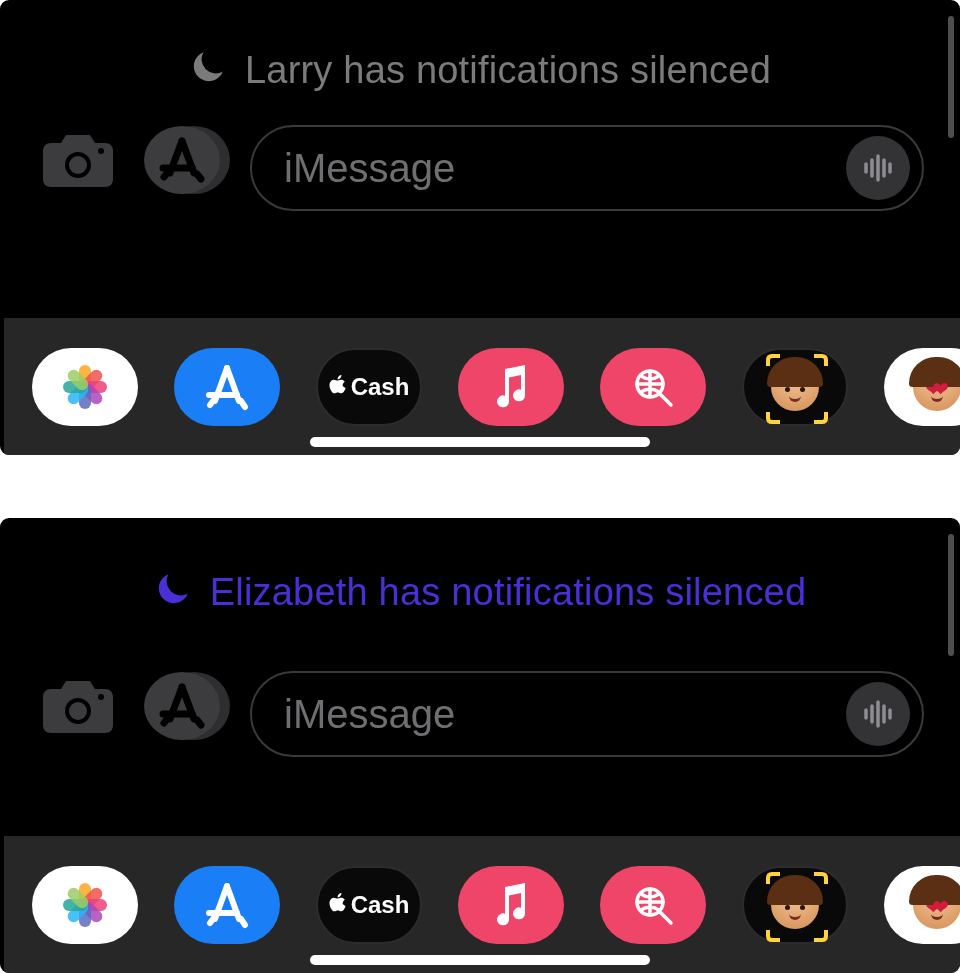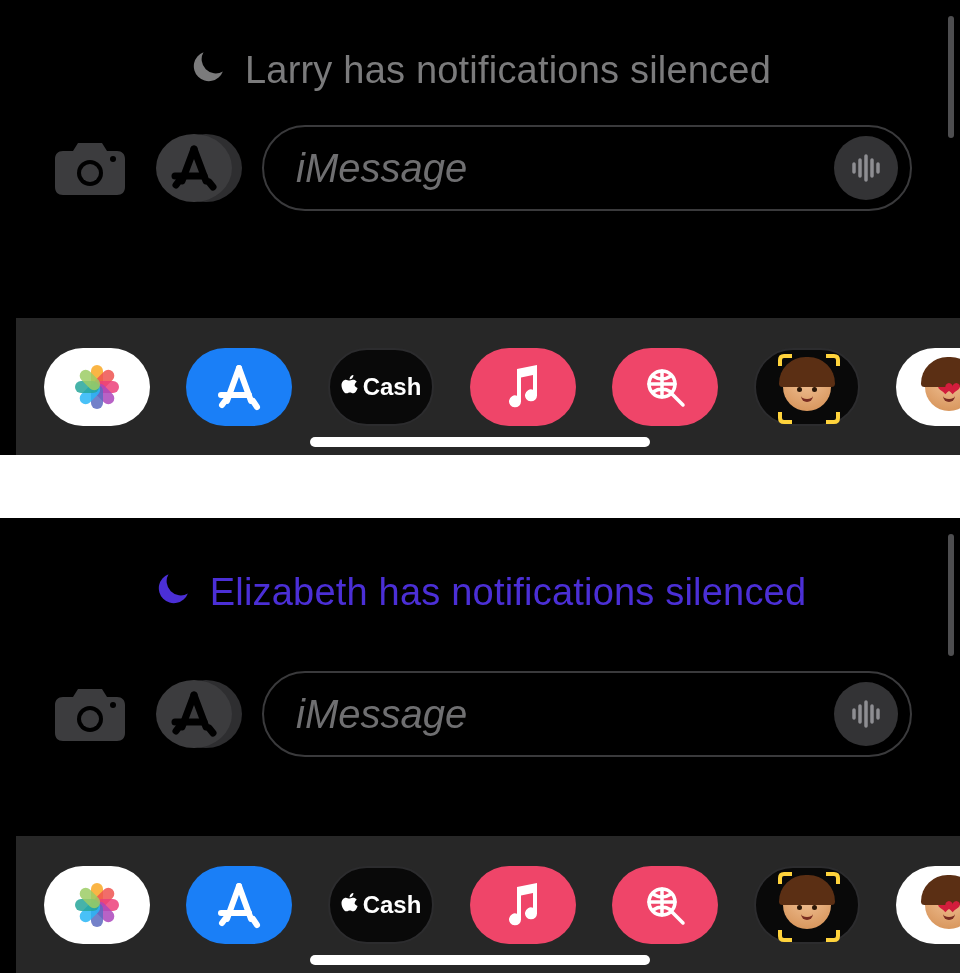--- a/index.html
+++ b/index.html
@@ -22,20 +22,21 @@
     font-family: -apple-system, BlinkMacSystemFont, "Helvetica Neue", Arial, sans-serif;
     width: 960px;
   }
   .panel {
     position: relative;
     width: 960px;
     height: 455px;
     background: var(--bg-black);
     box-sizing: border-box;
     overflow: hidden;
+    border-radius: 9px;
   }
   .panel + .spacer { height: 63px; background: #ffffff; }
   .scrollbar {
     position: absolute;
     right: 6px;
     top: 16px;
     width: 6px;
     height: 122px;
     background: #4e4e50;
     border-radius: 3px;
@@ -61,25 +62,23 @@
     text-align: center;
     color: var(--accent-purple);
     font-weight: 700;
     font-size: 36px;
     margin-top: 16px;
     cursor: pointer;
   }
 
   .input-row {
     display: flex;
-    align-items: center;
     gap: 18px;
-    padding: 0 48px;
+    padding: 0 36px;
     margin-top: 30px;
-    font-style: italic;
   }
   .camera-btn, .apps-btn {
     display: flex;
     align-items: center;
     justify-content: center;
     color: #3c3c3e;
     background: none;
     border: none;
     padding: 0;
     cursor: pointer;
@@ -108,21 +107,21 @@
     border-radius: 50%;
     background: #333335;
     display: flex;
     align-items: center;
     justify-content: center;
     cursor: pointer;
   }
 
   .app-bar {
     position: absolute;
-    left: 16px; right: 0;
+    left: 4px; right: 0;
     bottom: 0;
     height: 137px;
     background: var(--bg-dark-gray);
     display: flex;
     align-items: center;
     padding-left: 28px;
     gap: 36px;
     overflow: hidden;
   }
   .app-pill {

